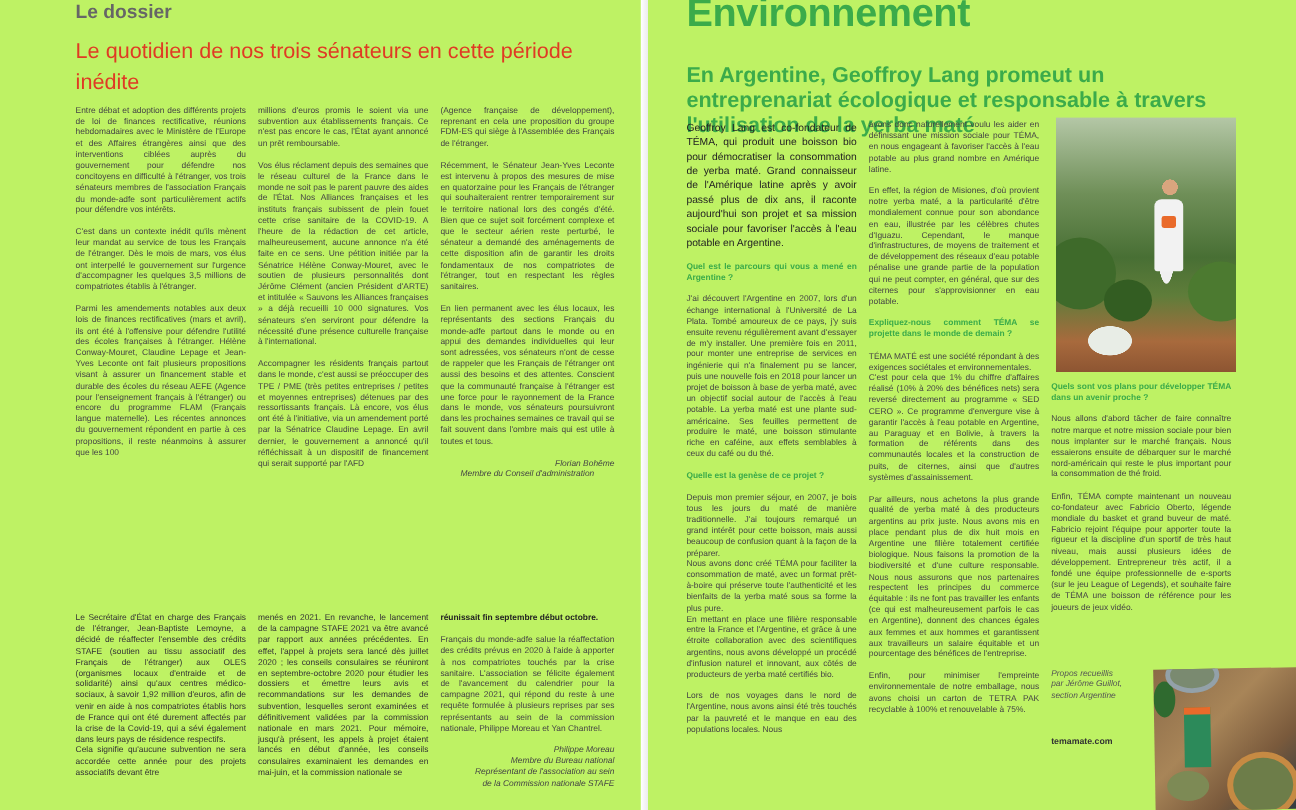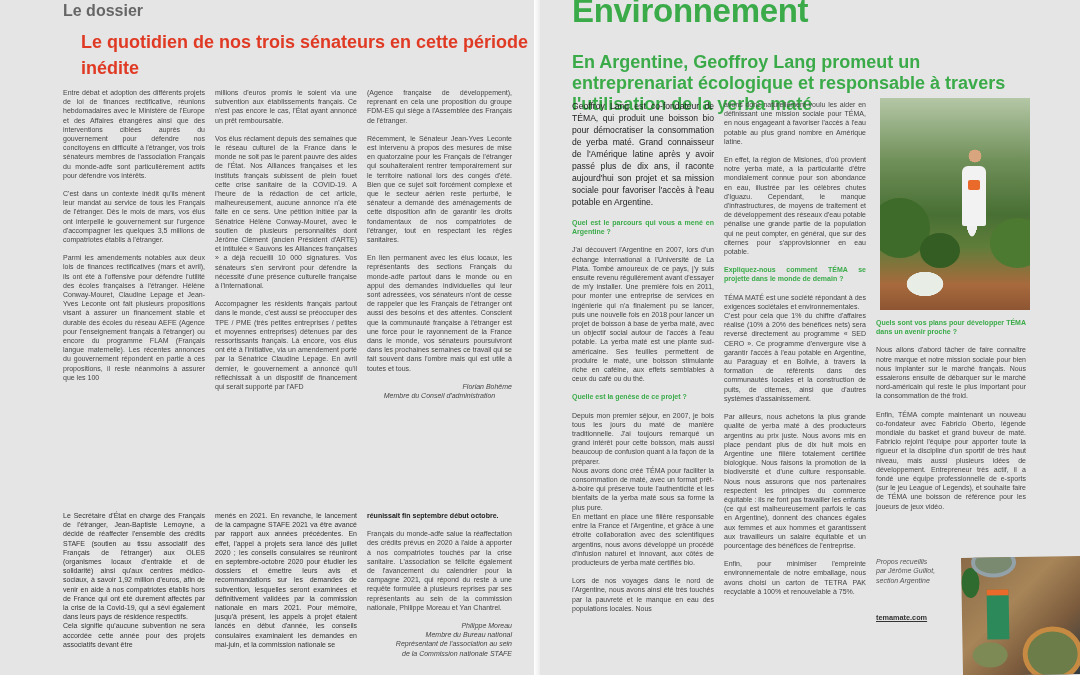--- a/index.html
+++ b/index.html
@@ -1,27 +1,27 @@
 <!DOCTYPE html>
 <html><head>
 <meta charset="utf-8">
 <style>
   * { margin: 0; padding: 0; box-sizing: border-box; }
   html, body { width: 1080px; height: 675px; overflow: hidden; background: #ffffff; }
   body { position: relative; font-family: "Liberation Sans", sans-serif; color: #333; }
 
-  .page { position: absolute; top: 0; height: 675px; background: #e5e5e5; overflow: hidden; }
+  .page { position: absolute; top: 0; height: 675px; background: #bef264; overflow: hidden; }
   .page-left { left: 0; width: 540px; }
   .page-right { left: 540px; width: 540px; }
   .gutter { position: absolute; left: 534px; top: 0; width: 12px; height: 675px;
             background: linear-gradient(to right, #fff, #ececec 50%, #fff); }
 
   .section-label { position: absolute; left: 63px; top: 2px; font-size: 16px; font-weight: bold; color: #666; }
 
-  .headline { position: absolute; font-weight: bold; color: #e03a24; line-height: 1.45; margin-left: 18px; }
+  .headline { position: absolute; font-weight: normal; color: #e03a24; line-height: 1.45; }
   .h1 { left: 63px; top: 29px; width: 450px; font-size: 18px; }
   .h2 { left: 63px; top: 478px; width: 420px; font-size: 17.5px; line-height: 1.5; }
 
   .col { position: absolute; font-size: 7px; line-height: 9.2px; text-align: justify; color: #444; }
   .col p { margin-bottom: 9px; }
   .col p.tight { margin-bottom: 0; }
   .col .sig { text-align: right; font-style: italic; margin-bottom: 0; }
   .col .sig.center { text-align: center; }
   .col .bold { font-weight: bold; color: #222; }
 
@@ -43,21 +43,21 @@
   .photo-field .shrub { position: absolute; border-radius: 50%; background: #3e6a2a; }
 
   .photo-product { left: 962px; top: 557px; width: 120px; height: 118px; transform: rotate(-1deg);
     background: linear-gradient(135deg, #8a6a48 0%, #a88558 40%, #7a5a3c 70%, #2f3a40 100%); }
   .photo-product .bowl1 { position: absolute; left: 10px; top: -10px; width: 45px; height: 30px; border-radius: 50%; background: #7a8a70; border: 4px solid #93a1a9; }
   .photo-product .bowl2 { position: absolute; left: 60px; top: 70px; width: 60px; height: 55px; border-radius: 50%; background: #6d7d49; border: 5px solid #c68a43; }
   .photo-product .pack { position: absolute; left: 25px; top: 32px; width: 22px; height: 50px; background: #2c8a5a; border-top: 6px solid #e96a2a; }
   .photo-product .herbs { position: absolute; left: 10px; top: 85px; width: 35px; height: 25px; border-radius: 50%; background: #7d8a55; }
   .photo-product .leaf { position: absolute; left: 0; top: 10px; width: 18px; height: 30px; border-radius: 50%; background: #2f6a2f; }
 
-  .link-tema { position: absolute; left: 876px; top: 613px; font-size: 7.3px; font-weight: bold; color: #333; text-decoration: underline; }
+  .link-tema { position: absolute; left: 876px; top: 613px; font-size: 7.3px; font-weight: bold; color: #333; }
   .interview-sig { position: absolute; left: 876px; top: 557px; font-size: 7px; line-height: 9.4px; font-style: italic; color: #555; }
 </style>
 </head>
 <body>
 
 <div class="page page-left">
   <div class="section-label">Le dossier</div>
 
   <h1 class="headline h1">Le quotidien de nos trois sénateurs en cette période inédite</h1>
 

